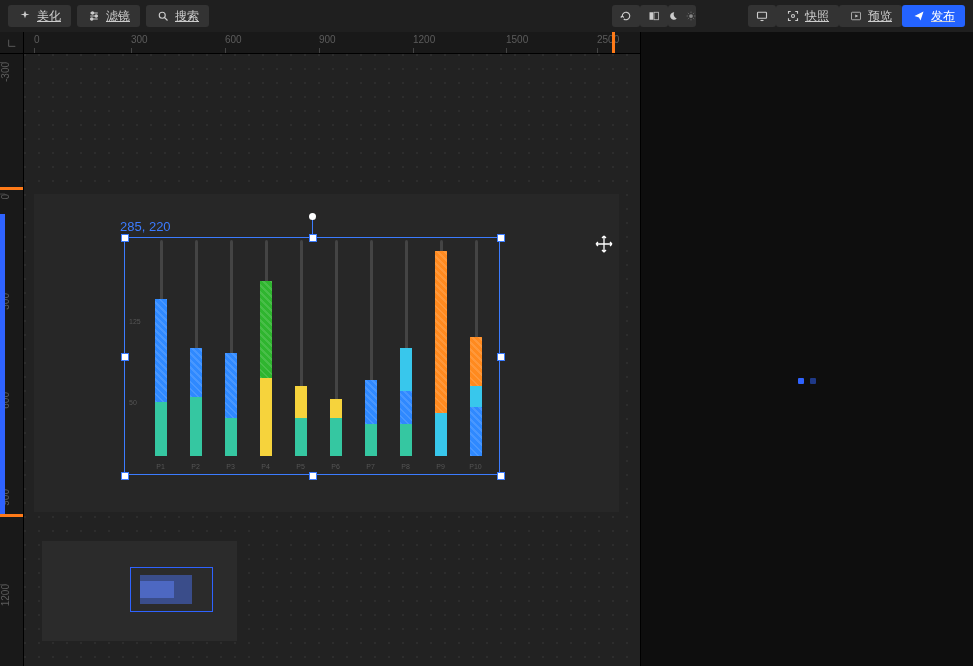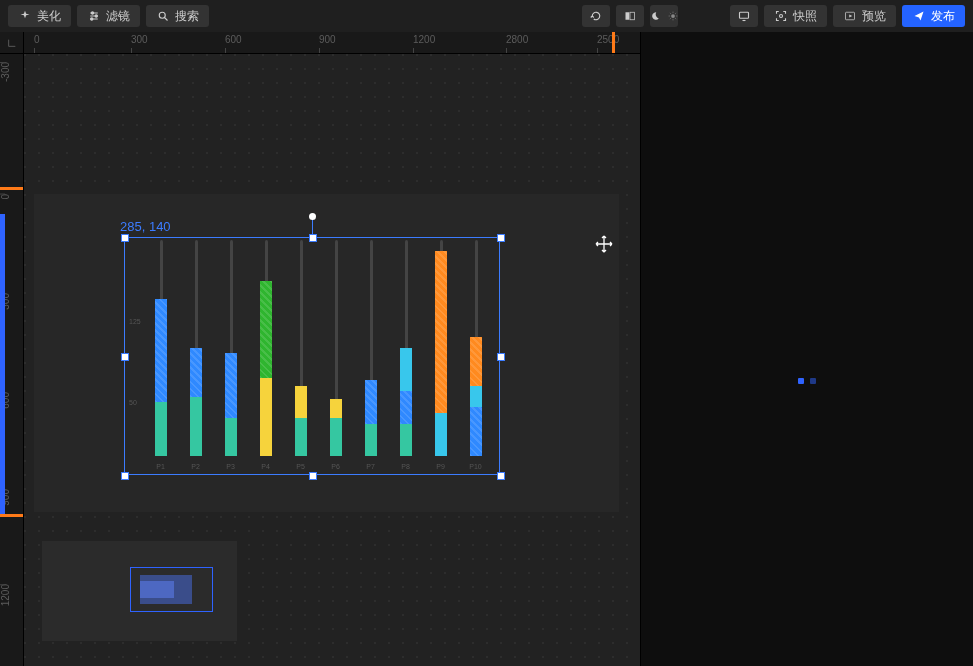--- a/index.html
+++ b/index.html
@@ -1,24 +1,24 @@
 <!DOCTYPE html>
 <html><head>
 <meta charset="utf-8">
 <style>
   * { box-sizing: border-box; margin: 0; padding: 0; }
   html, body { width: 973px; height: 666px; overflow: hidden; font-family: -apple-system, "Segoe UI", sans-serif; background:#1a1a1a; color:#ccc; font-size:12px; }
   .app { display:flex; flex-direction:column; width:100%; height:100%; background:#1a1a1a;}
   
-  .toolbar { height:32px; background:#1f1f1f; display:flex; align-items:center; padding:0 8px; gap:6px; }
+  .toolbar { height:32px; background:#1f1f1f; display:flex; align-items:center; padding:0 8px; gap:6px;text-decoration:underline; }
   .tbtn { background:#333; border:none; color:#ccc; height:22px; padding:0 10px; border-radius:3px; display:flex; align-items:center; gap:5px; cursor:pointer; font-size:12px;}
   .tbtn.icon-only{ padding:0 6px; width:28px; justify-content:center;}
   .tbtn.primary { background:#2463ff; color:#fff;}
   .tspacer{ flex:1; }
-  .tgroup{ display:flex; gap:6px;}
+  .tgroup{ display:flex; }
   .ico{ width:14px; height:14px; display:inline-flex; align-items:center; justify-content:center;}
   .sun-moon{display:flex;align-items:center;gap:4px;}
   
   .body { flex:1; display:flex; position:relative; }
   .stage-wrap { flex:0 0 640px; position:relative; background:#222; }
   .side-panel { flex:1; background:#0e0e0e; border-left:1px solid #000; position:relative;}
   .loading-dots{position:absolute;left:50%;top:55%;transform:translate(-50%,-50%);display:flex;gap:6px;}
   .loading-dots span{width:6px;height:6px;background:#2f63ff;border-radius:1px;}
   .loading-dots span:nth-child(2){opacity:.5;}
   
@@ -176,40 +176,40 @@
         <svg viewBox="0 0 12 12" width="10" height="10" stroke="#666" fill="none">
             <path d="M2 2v8h8"></path>
           </svg>
       </div>
       <div class="ruler-h" id="ruler-h">
           <div class="tick" style="left: 10px;">0</div>
           <div class="tick" style="left: 107px;">300</div>
           <div class="tick" style="left: 201px;">600</div>
           <div class="tick" style="left: 295px;">900</div>
           <div class="tick" style="left: 389px;">1200</div>
-          <div class="tick" style="left: 482px;">2800</div>
+          <div class="tick" style="left: 482px;">1500</div>
           <div class="tick" style="left: 573px;">2500</div>
           <div class="marker" style="left: 588px;"></div>
         </div>
       <div class="ruler-v" id="ruler-v">
           <div class="tick" style="top: 8px;">-300</div>
           <div class="tick" style="top: 140px;">0</div>
           <div class="tick" style="top: 239px;">300</div>
           <div class="tick" style="top: 338px;">600</div>
           <div class="tick" style="top: 435px;">900</div>
           <div class="tick" style="top: 530px;">1200</div>
           <div class="marker" style="top: 133px;"></div>
           <div class="marker" style="top: 460px;"></div>
           <div class="range" style="top: 160px; height: 300px;"></div>
         </div>
 
       <div class="viewport">
         <div class="canvas-frame" id="canvas-frame" style="left: 10px; top: 140px; width: 585px; height: 318px;"></div>
 
-        <div class="coord" id="coord" style="left: 96px; top: 165px;">285, 140</div>
+        <div class="coord" id="coord" style="left: 96px; top: 165px;">285, 220</div>
         <div class="rot-line" id="rot-line" style="left: 288px; top: 165px; height: 18px;"></div>
         <div class="rot-handle" id="rot-handle" style="left: 285px; top: 159px;"></div>
 
         <div class="selection" id="sel" style="left: 100px; top: 183px; width: 376px; height: 238px;">
           <div class="chart" id="chart">
               <div class="ylabel" style="bottom: 72px;">50</div>
               <div class="ylabel" style="bottom: 153px;">125</div>
               <div class="slot" style="left: 34.5px; height: 216px;"></div>
               <div class="bar" style="left: 29.5px; height: 156.6px;">
                 <div class="seg" style="bottom: 0px; height: 54px; background: rgb(53, 199, 161);"></div>

